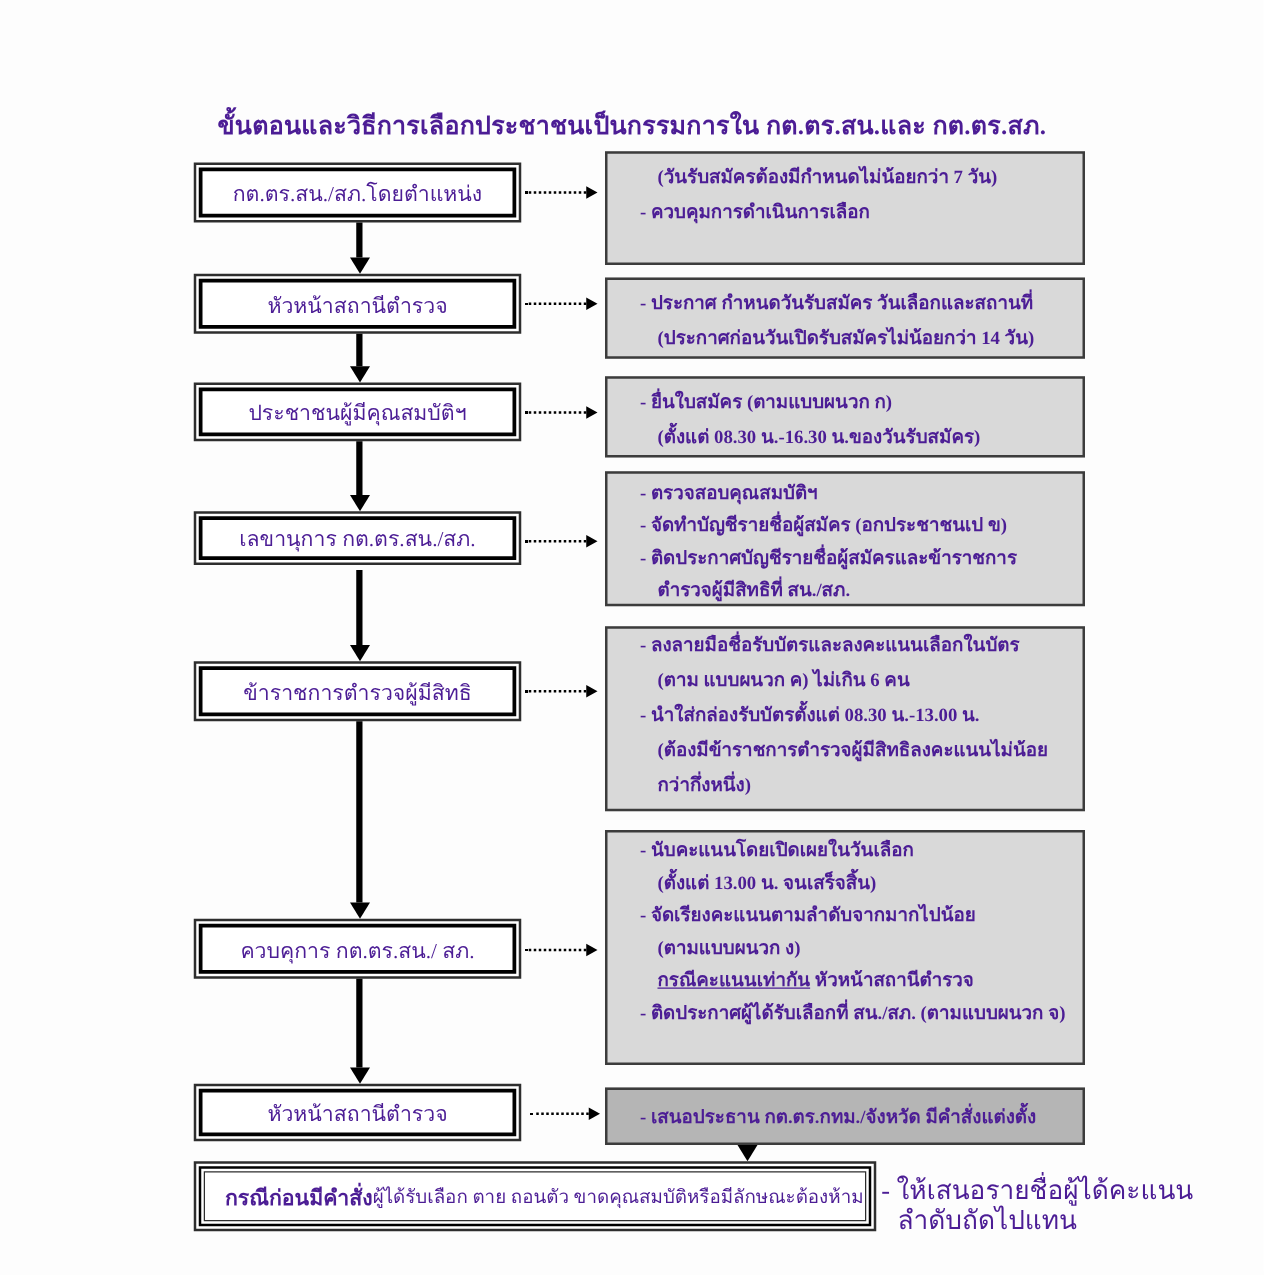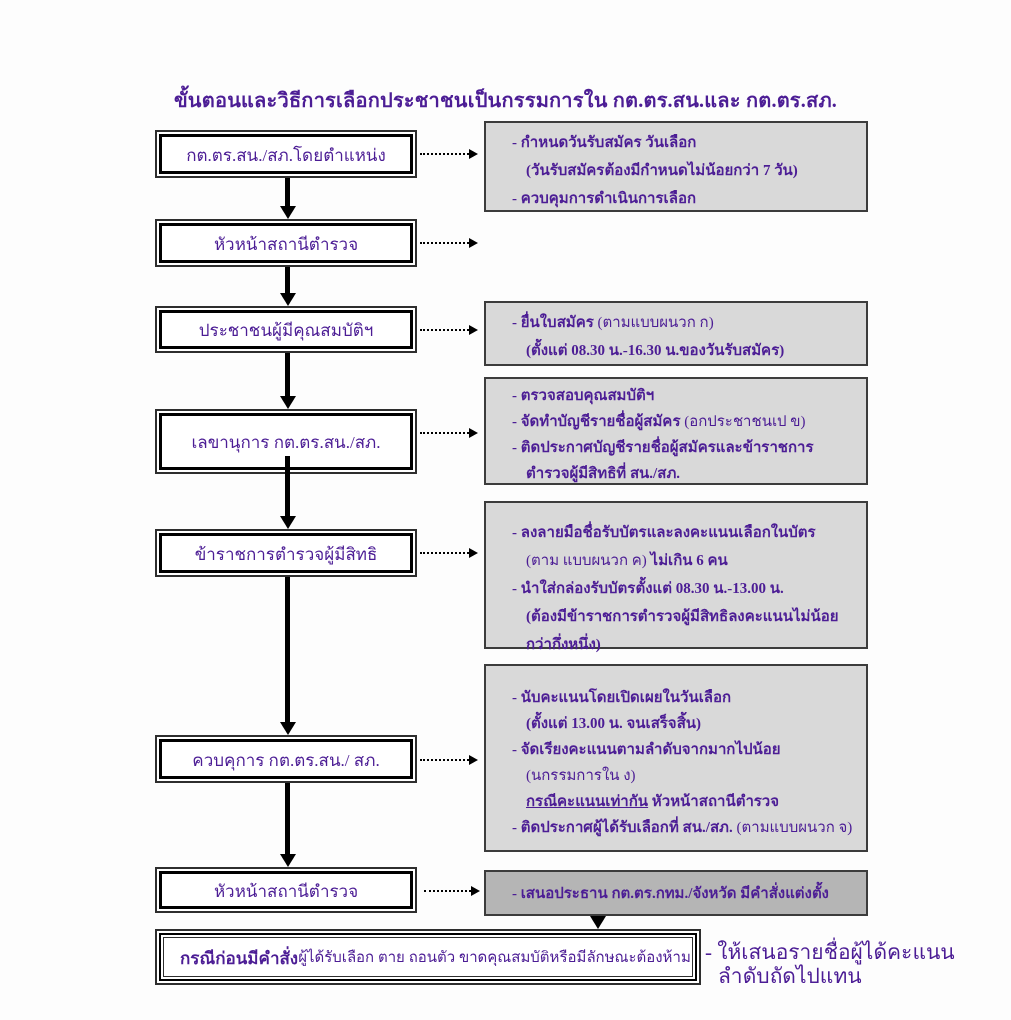--- a/index.html
+++ b/index.html
@@ -25,21 +25,21 @@
   }
   
   .rbox {
     position:absolute; left:484px; width:384px;
     background:#d9d9d9; border:2px solid #3c3c3c;
     font-weight:bold; font-size:15px; padding:4px 8px 0 26px;
   }
   .rbox.dark { background:#b5b5b5; display:flex; align-items:center; padding-top:0; }
   .ln { white-space:nowrap; }
   .ind { padding-left:14px; }
-  .reg { font-weight:normal;text-align:right; }
+  .reg { font-weight:bold;text-align:right; }
   .und { text-decoration:underline; }
   
   .varrow { position:absolute; left:279px; width:17px; display:flex; flex-direction:column; align-items:center; }
   .vbar { width:5px; flex:1; background:#000; }
   .vhead { width:0; height:0; border-left:8px solid transparent; border-right:8px solid transparent; border-top:13px solid #000; }
   
   .darrow { position:absolute; left:420px; width:58px; height:12px; display:flex; align-items:center; }
   .dline { flex:1; border-top:2px dotted #000; }
   .dhead { width:0; height:0; border-left:9px solid #000; border-top:5px solid transparent; border-bottom:5px solid transparent; }
   
@@ -60,21 +60,21 @@
 
   <div class="lbox" style="top:130px;height:48px">
     <div class="lin">กต.ตร.สน./สภ.โดยตำแหน่ง</div>
   </div>
   <div class="lbox" style="top:219px;height:48px">
     <div class="lin">หัวหน้าสถานีตำรวจ</div>
   </div>
   <div class="lbox" style="top:306px;height:47px">
     <div class="lin">ประชาชนผู้มีคุณสมบัติฯ</div>
   </div>
-  <div class="lbox" style="top:409px;height:65px">
+  <div class="lbox" style="top:409px;height:43px">
     <div class="lin">เลขานุการ กต.ตร.สน./สภ.</div>
   </div>
   <div class="lbox" style="top:529px;height:48px">
     <div class="lin">ข้าราชการตำรวจผู้มีสิทธิ</div>
   </div>
   <div class="lbox" style="top:735px;height:48px">
     <div class="lin">ควบคุการ กต.ตร.สน./ สภ.</div>
   </div>
   <div class="lbox" style="top:867px;height:46px">
     <div class="lin">หัวหน้าสถานีตำรวจ</div>
@@ -133,51 +133,54 @@
   <div class="darrow" style="top:754px">
       <div class="dline"></div>
       <div class="dhead"></div>
     </div>
   <div class="darrow" style="top:885px;left:424px;width:56px">
       <div class="dline"></div>
       <div class="dhead"></div>
     </div>
 
   <div class="rbox" style="top:121px;height:91px;line-height:28px;padding-top:5px">
-    <div class="ln"><span>- กำหนดวันรับสมัคร วันเลือก</span></div>
     <div class="ln ind"><span>(วันรับสมัครต้องมีกำหนดไม่น้อยกว่า 7 วัน)</span></div>
     <div class="ln"><span>- ควบคุมการดำเนินการเลือก</span></div>
   </div>
 
+  <div class="rbox" style="top:222px;height:65px;line-height:28px;padding-top:5px">
+    <div class="ln"><span>- ประกาศ กำหนดวันรับสมัคร วันเลือกและสถานที่</span></div>
+    <div class="ln ind"><span>(ประกาศก่อนวันเปิดรับสมัครไม่น้อยกว่า 14 วัน)</span></div>
+  </div>
 
   <div class="rbox" style="top:301px;height:65px;line-height:28px;padding-top:5px">
     <div class="ln"><span>- ยื่นใบสมัคร</span><span class="reg"> (ตามแบบผนวก ก)</span></div>
     <div class="ln ind"><span>(ตั้งแต่ 08.30 น.-16.30 น.ของวันรับสมัคร)</span></div>
   </div>
 
   <div class="rbox" style="top:377px;height:108px;line-height:26px;padding-top:3px">
     <div class="ln"><span>- ตรวจสอบคุณสมบัติฯ</span></div>
     <div class="ln"><span>- จัดทำบัญชีรายชื่อผู้สมัคร</span><span class="reg"> (อกประชาชนเป ข)</span></div>
     <div class="ln"><span>- ติดประกาศบัญชีรายชื่อผู้สมัครและข้าราชการ</span></div>
     <div class="ln ind"><span>ตำรวจผู้มีสิทธิที่ สน./สภ.</span></div>
   </div>
 
-  <div class="rbox" style="top:501px;height:148px;line-height:28px;padding-top:15px">
+  <div class="rbox" style="top:501px;height:148px;line-height:28px;padding-top:0">
     <div class="ln"><span>- ลงลายมือชื่อรับบัตรและลงคะแนนเลือกในบัตร</span></div>
     <div class="ln ind"><span class="reg">(ตาม แบบผนวก ค) </span><span>ไม่เกิน 6 คน</span></div>
     <div class="ln"><span>- นำใส่กล่องรับบัตรตั้งแต่ 08.30 น.-13.00 น.</span></div>
     <div class="ln ind"><span>(ต้องมีข้าราชการตำรวจผู้มีสิทธิลงคะแนนไม่น้อย</span></div>
     <div class="ln ind"><span>กว่ากึ่งหนึ่ง)</span></div>
   </div>
 
-  <div class="rbox" style="top:664px;height:188px;line-height:26px;padding-top:18px">
+  <div class="rbox" style="top:664px;height:188px;line-height:26px;padding-top:2px">
     <div class="ln"><span>- นับคะแนนโดยเปิดเผยในวันเลือก</span></div>
     <div class="ln ind"><span>(ตั้งแต่ 13.00 น. จนเสร็จสิ้น)</span></div>
     <div class="ln"><span>- จัดเรียงคะแนนตามลำดับจากมากไปน้อย</span></div>
-    <div class="ln ind"><span class="reg">(นกรรมการใน ง)</span></div>
+    <div class="ln ind"><span class="reg">(ตามแบบผนวก ง)</span></div>
     <div class="ln ind"><span class="und">กรณีคะแนนเท่ากัน</span><span> หัวหน้าสถานีตำรวจ</span></div>
     <div class="ln"><span>- ติดประกาศผู้ได้รับเลือกที่ สน./สภ.</span><span class="reg"> (ตามแบบผนวก จ)</span></div>
   </div>
 
   <div class="rbox dark" style="top:870px;height:46px">
     <div class="ln"><span>- เสนอประธาน กต.ตร.กทม./จังหวัด มีคำสั่งแต่งตั้ง</span></div>
   </div>
 
   <div class="bbox">
     <div class="bmid">

